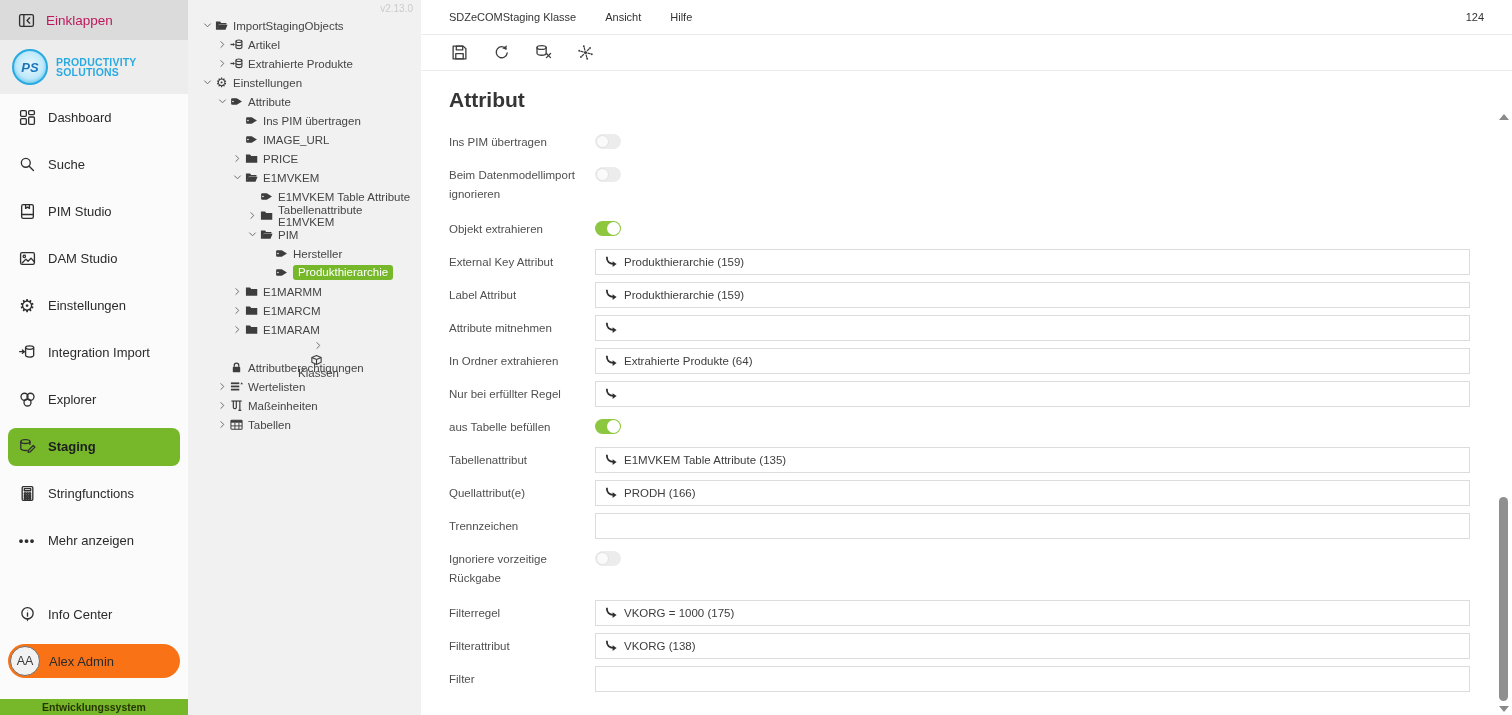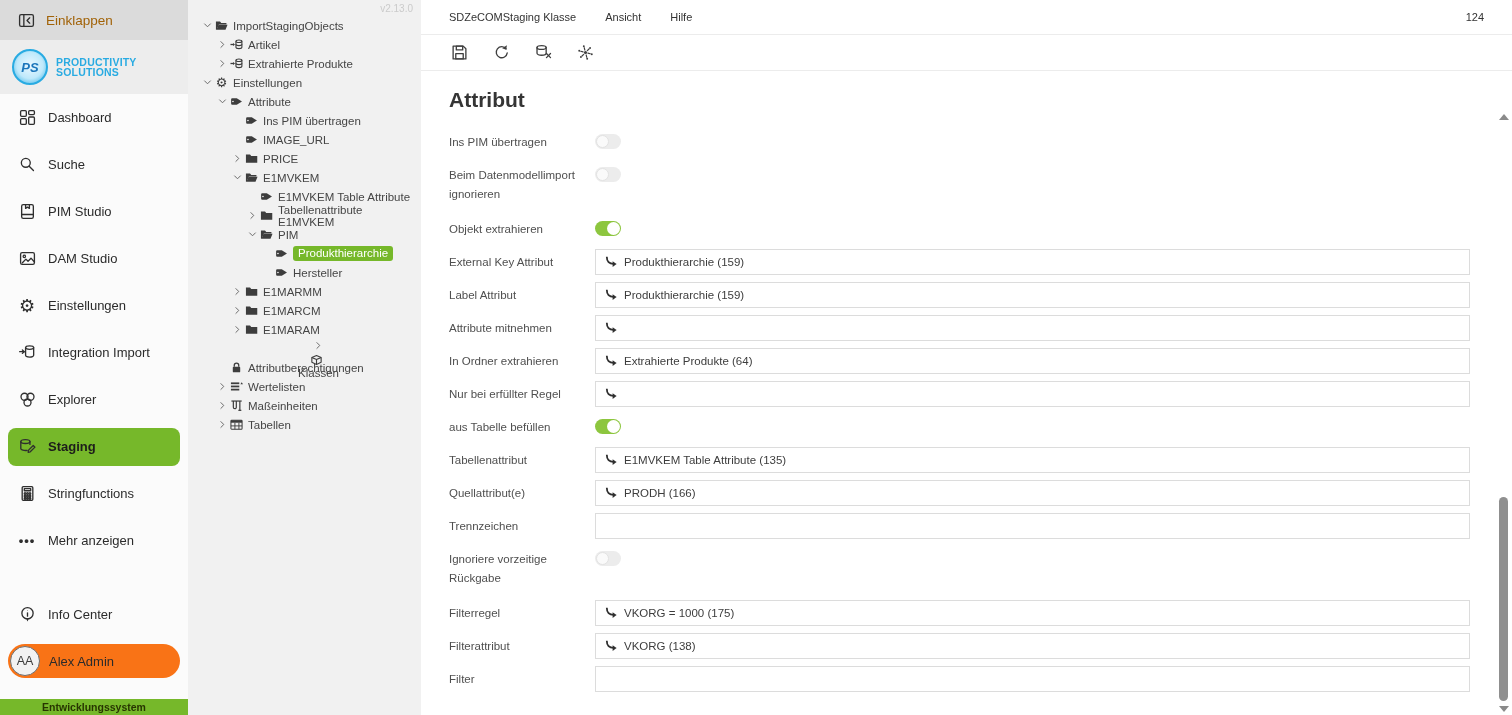--- a/index.html
+++ b/index.html
@@ -3,21 +3,21 @@
 <meta charset="utf-8">
 <style>
   * { margin:0; padding:0; box-sizing:border-box; }
   html,body { width:1512px; height:715px; overflow:hidden; background:#fff;
     font-family:"Liberation Sans", sans-serif; }
   .stage { position:relative; width:1512px; height:715px; display:flex; }
 
   
   .sidebar { position:relative; width:188px; flex:none; background:#fbfbfb; height:715px; }
   .collapse-row { height:40px; background:#dbdbdb; display:flex; align-items:center;
-    gap:11px; padding-left:18px; font-size:13.5px; color:#a16207; cursor:pointer; }
+    gap:11px; padding-left:18px; font-size:13.5px; color:#be185d; cursor:pointer; }
   .logo-band { height:54px; background:#ededed; display:flex; align-items:center; gap:8px; padding-left:12px; }
   .logo-badge { width:36px; height:36px; border-radius:50%; background:radial-gradient(circle at 50% 45%, #eaf7ff 0%, #bfe9fb 55%, #29abe2 100%);
     border:2px solid #29abe2; display:flex; align-items:center; justify-content:center;
     color:#1b75bb; font-size:13px; font-weight:bold; font-style:italic; }
   .logo-text { color:#29abe2; font-weight:bold; font-size:10.5px; line-height:10.5px; letter-spacing:.2px; }
   .nav { position:absolute; top:94px; left:0; width:188px; }
   .nav-item { height:47px; display:flex; align-items:center; gap:11px; padding-left:17px;
     font-size:13px; color:#2b2b2b; cursor:pointer; }
   .nav-item.active { height:38px; margin:4.5px 8px; padding-left:9px; background:#76b82a;
     border-radius:8px; font-weight:bold; color:#1d1d1b; }
@@ -395,31 +395,31 @@
           <span class="t-label">PIM</span>
         </div>
         <div class="tree-row" style="padding-left: 73px;">
           <span class="chev"></span>
           <span class="t-ico">
             <svg viewBox="0 0 14 14" xmlns="http://www.w3.org/2000/svg">
               <path d="M1.2,4.7 a1.2,1.2 0 0 1 1.2,-1.2 H7.3 L12.9,7 7.3,10.5 H2.4 a1.2,1.2 0 0 1 -1.2,-1.2 z" fill="#3d3d3d"></path>
               <circle cx="3.2" cy="7" r=".9" fill="#f1f1f1"></circle>
             </svg>
           </span>
-          <span class="t-label selected">Produkthierarchie</span>
+          <span class="t-label">Hersteller</span>
         </div>
         <div class="tree-row" style="padding-left: 73px;">
           <span class="chev"></span>
           <span class="t-ico">
             <svg viewBox="0 0 14 14" xmlns="http://www.w3.org/2000/svg">
               <path d="M1.2,4.7 a1.2,1.2 0 0 1 1.2,-1.2 H7.3 L12.9,7 7.3,10.5 H2.4 a1.2,1.2 0 0 1 -1.2,-1.2 z" fill="#3d3d3d"></path>
               <circle cx="3.2" cy="7" r=".9" fill="#f1f1f1"></circle>
             </svg>
           </span>
-          <span class="t-label">Hersteller</span>
+          <span class="t-label selected">Produkthierarchie</span>
         </div>
         <div class="tree-row" style="padding-left: 43px;">
           <span class="chev">
             <svg viewBox="0 0 14 14">
               <polyline points="4.5,2.5 9,7 4.5,11.5"></polyline>
             </svg>
           </span>
           <span class="t-ico">
             <svg viewBox="0 0 14 14" xmlns="http://www.w3.org/2000/svg">
               <path d="M1,2.6 h4.4 l1.3,1.6 h6.5 v7.4 H1 z" fill="#3d3d3d"></path>

